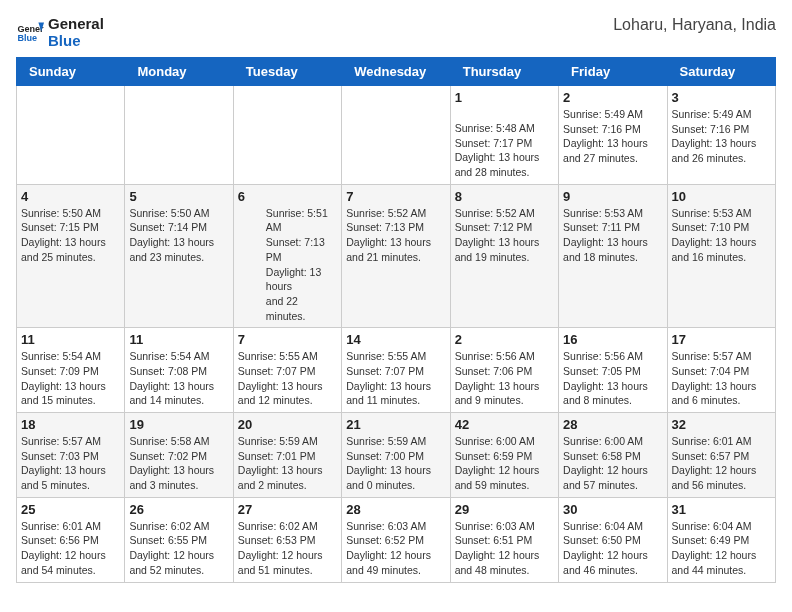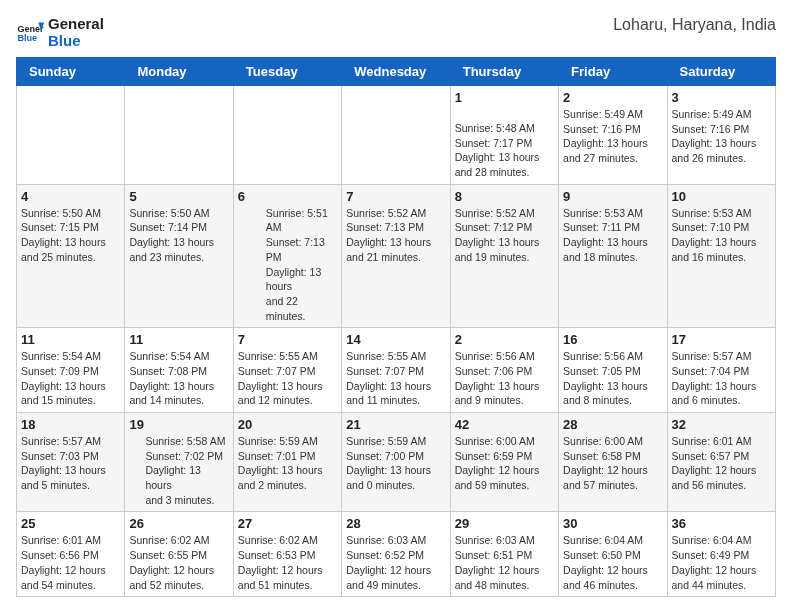--- a/index.html
+++ b/index.html
@@ -243,21 +243,21 @@
       <tr>
         <td>
           <span class="day-num">18</span>
           <div class="day-info" style="white-space: pre-line;">Sunrise: 5:57 AM
 Sunset: 7:03 PM
 Daylight: 13 hours
 and 5 minutes.</div>
         </td>
         <td>
           <span class="day-num">19</span>
-          <div class="day-info" style="white-space: pre-line; margin-left: 16px;">Sunrise: 5:58 AM
+          <div class="day-info" style="white-space: pre-line;">Sunrise: 5:58 AM
 Sunset: 7:02 PM
 Daylight: 13 hours
 and 3 minutes.</div>
         </td>
         <td>
           <span class="day-num">20</span>
           <div class="day-info" style="white-space: pre-line;">Sunrise: 5:59 AM
 Sunset: 7:01 PM
 Daylight: 13 hours
 and 2 minutes.</div>
@@ -328,21 +328,21 @@
 and 48 minutes.</div>
         </td>
         <td>
           <span class="day-num">30</span>
           <div class="day-info" style="white-space: pre-line;">Sunrise: 6:04 AM
 Sunset: 6:50 PM
 Daylight: 12 hours
 and 46 minutes.</div>
         </td>
         <td>
-          <span class="day-num">36</span>
+          <span class="day-num">31</span>
           <div class="day-info" style="white-space: pre-line;">Sunrise: 6:04 AM
 Sunset: 6:49 PM
 Daylight: 12 hours
 and 44 minutes.</div>
         </td>
       </tr>
     </tbody>
 </table>
 
 </body></html>

